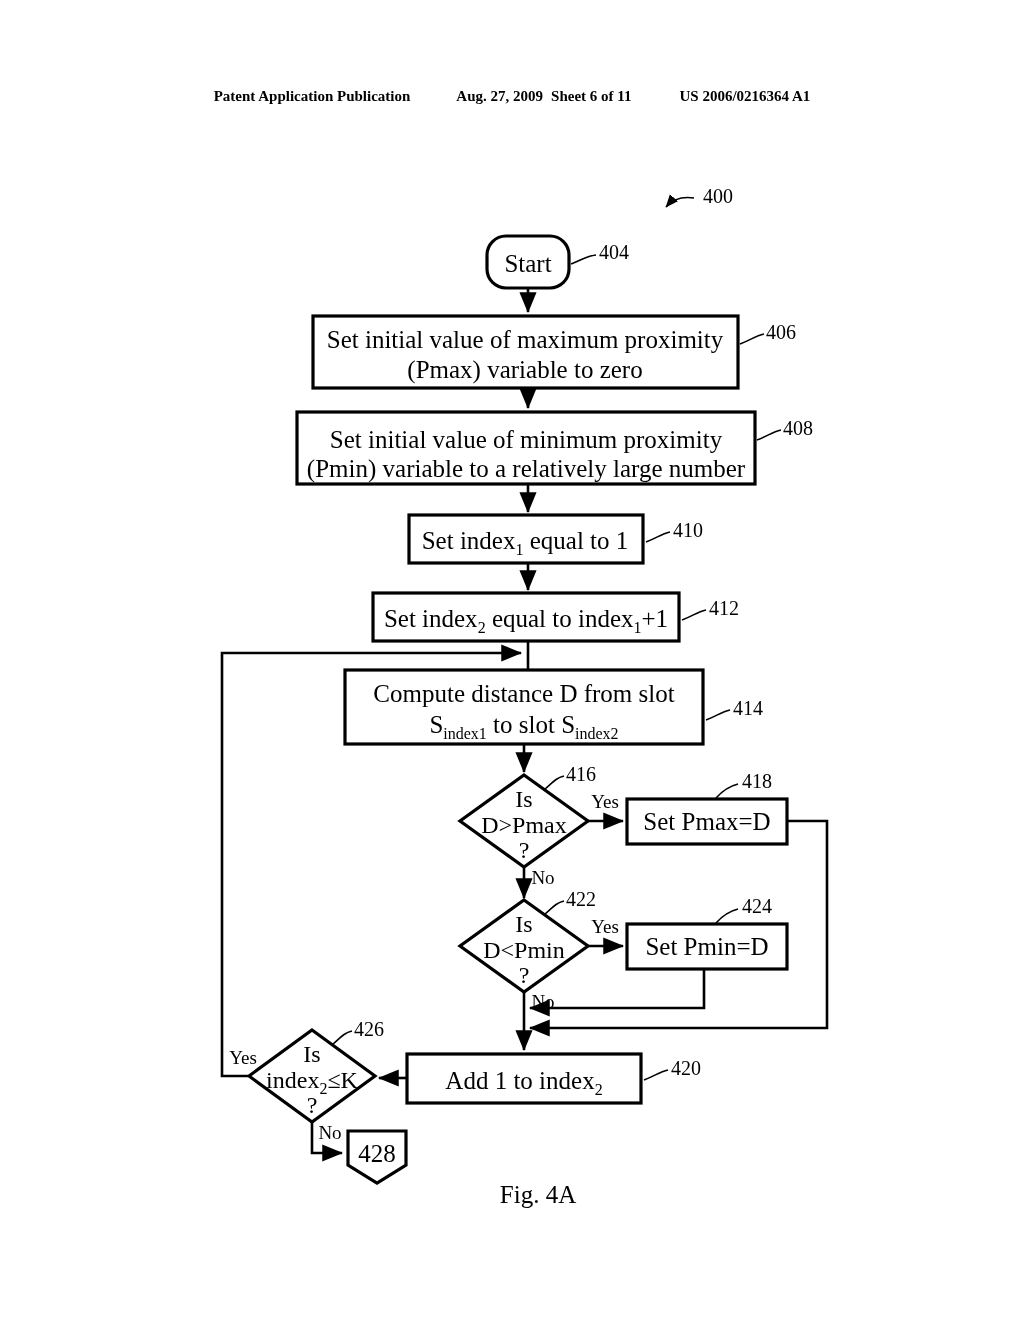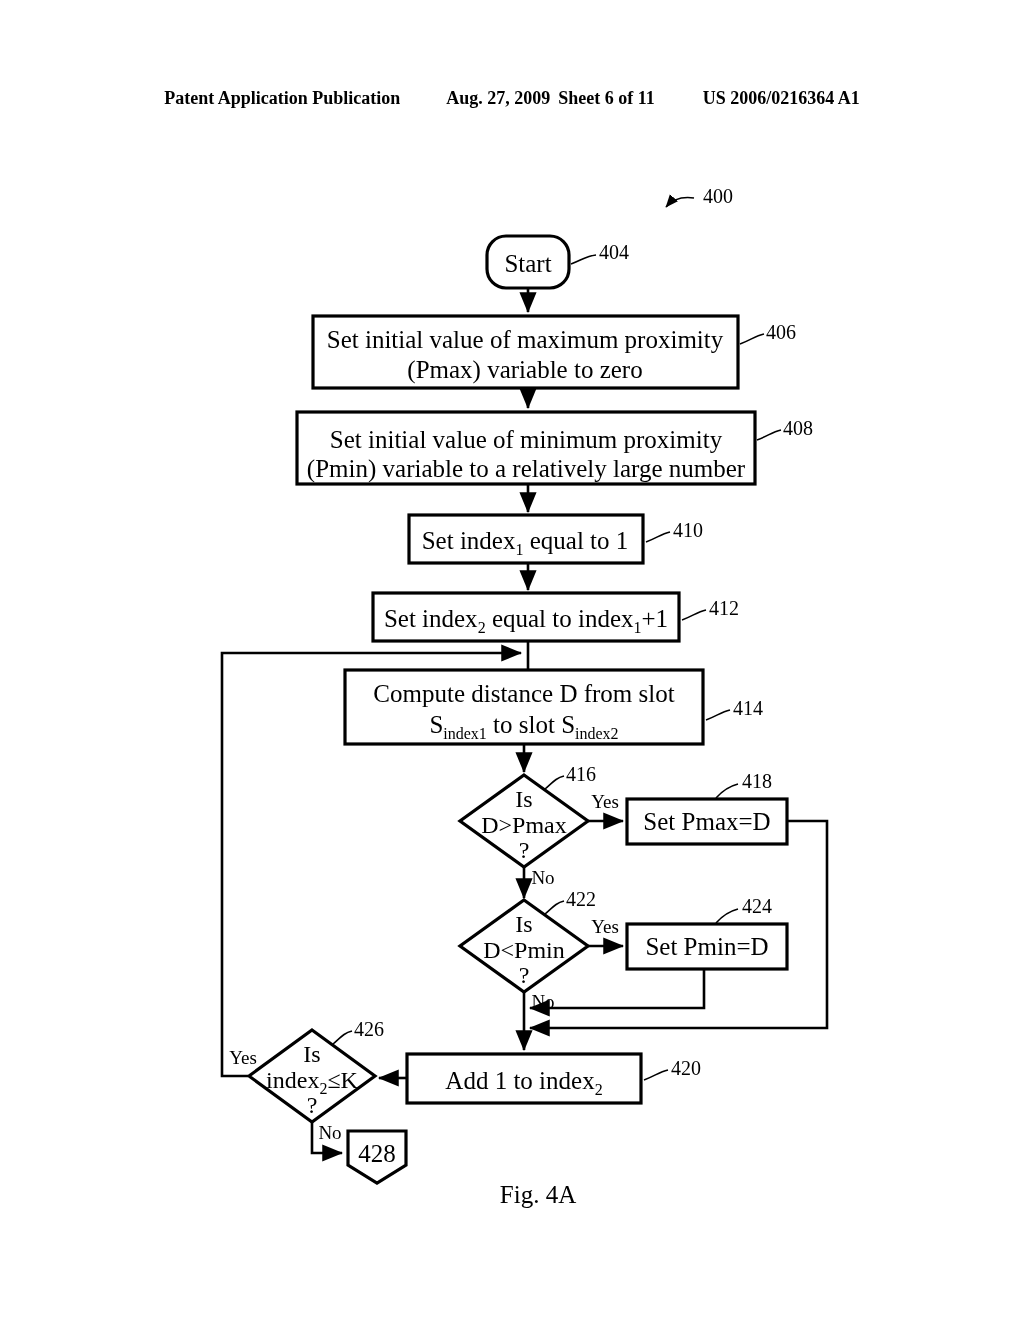--- a/index.html
+++ b/index.html
@@ -21,21 +21,21 @@
     position: absolute;
     left: 0;
     top: 88px;
     width: 1024px;
     height: 30px;
     display: flex;
     align-items: baseline;
     justify-content: center;
     font-family: "Liberation Serif", serif;
     font-weight: bold;
-    font-size: 18px;
+    font-size: 15px;
     letter-spacing: 0px;
     white-space: nowrap;
   }
   #page-header .hdr-pub      { margin-right: 46px; }
   #page-header .hdr-date     { margin-right: 8px; }
   #page-header .hdr-sheet    { margin-right: 48px; }
   #page-header .hdr-patno    { }
 
   
   #figure-canvas {

